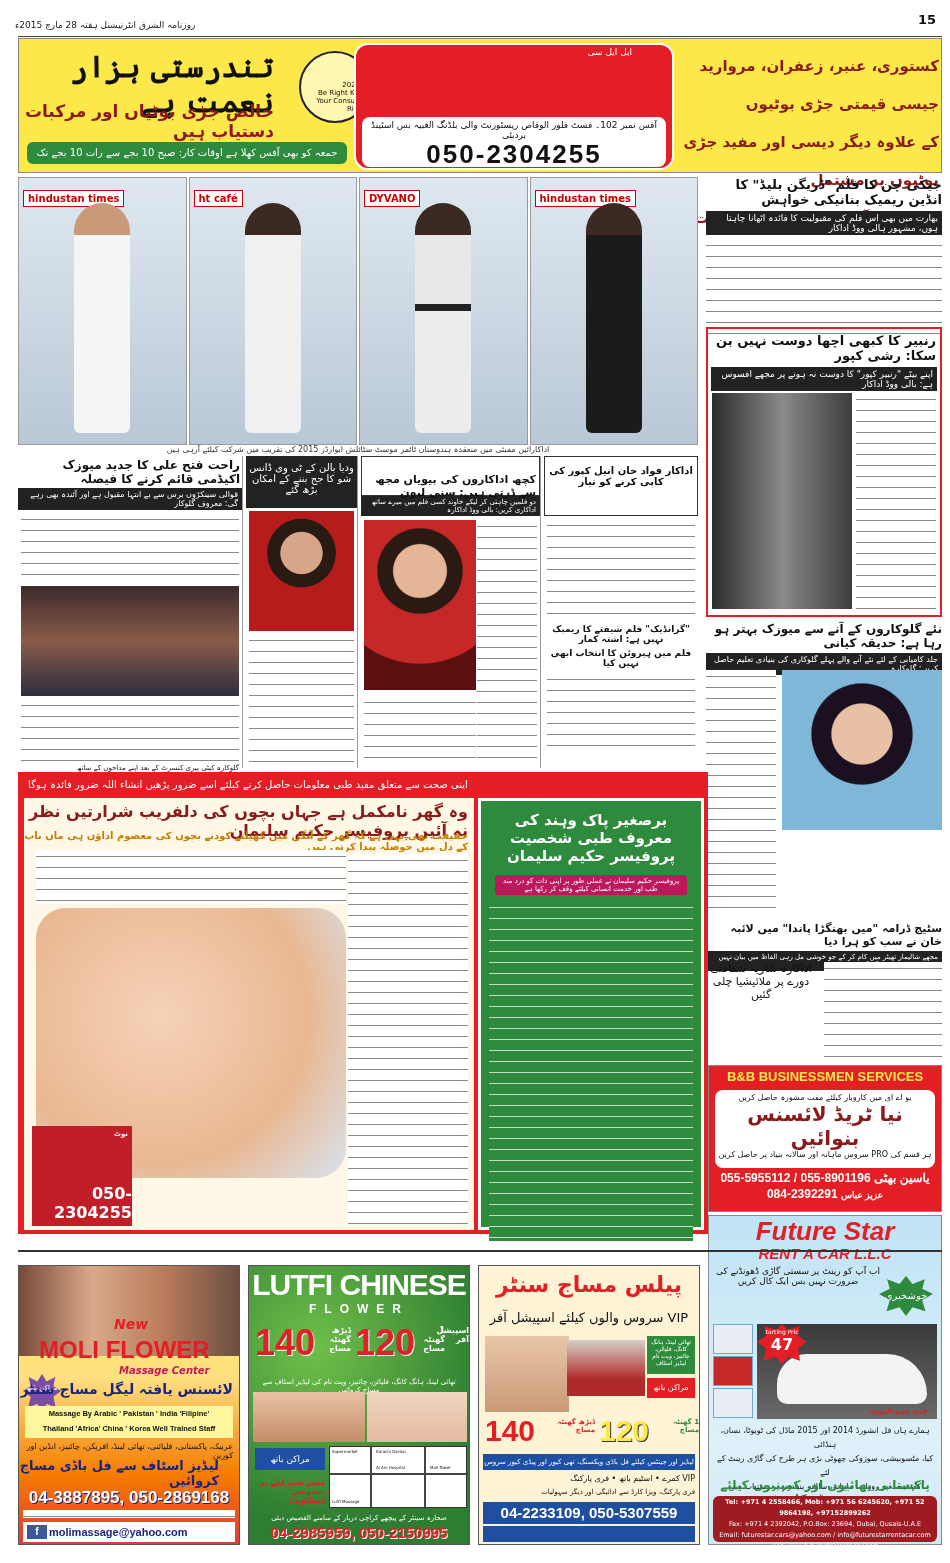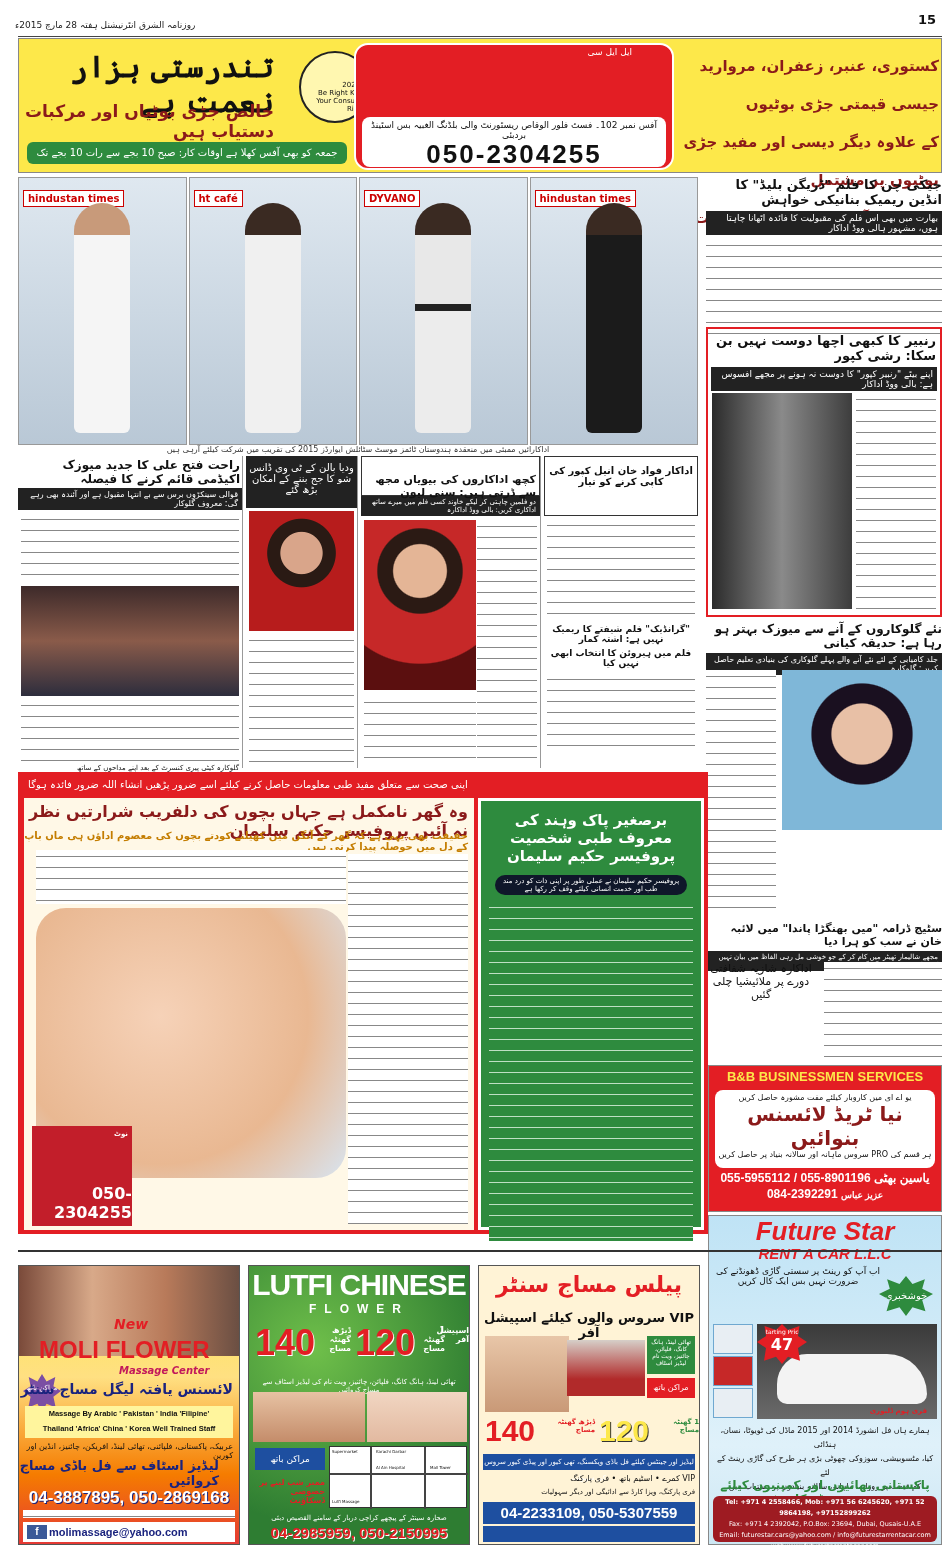--- a/index.html
+++ b/index.html
@@ -42,21 +42,21 @@
 .health{left:18px;top:772px;width:690px;height:462px;background:#e31e24;border:2px solid #e31e24}
 .health .top-line{position:absolute;left:0;right:230px;top:0;height:22px;color:#fff;font-size:10px;text-align:center;line-height:22px}
 .health .inner{position:absolute;left:4px;top:24px;width:450px;height:432px;background:#fff8e7}
 .health .inner .t1{position:absolute;right:6px;top:4px;font-size:16px;font-weight:bold;color:#8b1a1a}
 .health .inner .t2{position:absolute;right:6px;top:32px;font-size:10px;color:#c47d00;font-weight:bold}
 .health .kids{position:absolute;left:12px;top:110px;width:310px;height:270px;border-radius:30px;background:radial-gradient(circle at 40% 40%,#f6d2b8,#e9b892 60%,#d8e4f0)}
 .health .red-note{position:absolute;left:8px;top:328px;width:100px;height:100px;background:#c21e2a;color:#fff;font-size:7px;padding:4px}
 .health .red-note .ph{position:absolute;left:4px;bottom:4px;font-size:16px;font-weight:bold;color:#fff}
 .health .green{position:absolute;left:458px;top:24px;width:226px;height:432px;background:#2e8b3e;border:3px solid #fff}
 .health .green .gt{color:#fff;font-size:15px;font-weight:bold;text-align:center;padding:10px 6px}
-.health .green .pill{margin:0 14px;background:#0f172a;color:#fff;border-radius:10px;font-size:7px;text-align:center;padding:2px}
+.health .green .pill{margin:0 14px;background:#be185d;color:#fff;border-radius:3px;font-size:7px;text-align:center;padding:2px}
 .health .green .gb{margin:6px 8px;height:340px}
 
 .bb{left:708px;top:1065px;width:234px;height:147px;background:#e31e24;border:1px solid #888}
 .bb .h{font-size:13px;font-weight:bold;color:#fde84a;text-align:center;line-height:22px;font-family:"Liberation Sans",sans-serif}
 .bb .w{margin:2px 6px;background:#fff;border-radius:8px;height:78px;text-align:center}
 .bb .w .s{font-size:8px;padding-top:3px}
 .bb .w .b{font-size:20px;font-weight:bold;color:#8b1a1a}
 .bb .w .s2{font-size:8px}
 .bb .ph{color:#fff;font-size:12px;font-weight:bold;text-align:center;font-family:"Liberation Sans",sans-serif;line-height:16px}
 .fs{left:708px;top:1215px;width:234px;height:330px;background:linear-gradient(#bfe3f5,#dff1fa 70%,#cde7f3);border:1px solid #888}
@@ -96,21 +96,21 @@
 .lutfi .line{position:absolute;left:4px;right:4px;top:112px;font-size:7px;color:#fff;text-align:center}
 .lutfi .img{position:absolute;top:126px;height:50px;background:linear-gradient(#e7c2a3,#c48c6a)}
 .lutfi .hb{position:absolute;left:6px;top:182px;width:70px;height:22px;background:#1e4fa0;color:#fff;font-size:9px;text-align:center;line-height:22px}
 .lutfi .map{position:absolute;left:80px;top:180px;width:138px;height:62px;background:#fff;border:1px solid #333}
 .lutfi .map i{position:absolute;background:#444}
 .lutfi .disc{position:absolute;left:4px;top:210px;font-size:8px;color:#e31e24;font-weight:bold}
 .lutfi .addr{position:absolute;left:4px;right:4px;top:248px;font-size:7px;color:#fff;text-align:center}
 .lutfi .phone{position:absolute;left:4px;right:4px;top:258px;font-size:15px;font-weight:bold;color:#e31e24;text-align:center;font-family:"Liberation Sans",sans-serif;text-shadow:1px 1px 0 #fff}
 .palace{left:478px;top:1265px;width:222px;height:280px;background:#fff3d6;border:1px solid #555}
 .palace .t{position:absolute;left:0;right:0;top:6px;font-size:22px;font-weight:bold;color:#e31e24;text-align:center}
-.palace .t2{position:absolute;left:0;right:0;top:44px;font-size:13px;font-weight:bold;text-align:center}
+.palace .t2{position:absolute;left:0;right:0;top:44px;font-size:13px;font-weight:normal;text-align:center}
 .palace .img1{position:absolute;left:6px;top:70px;width:84px;height:76px;background:linear-gradient(#e8c6a8,#c99977)}
 .palace .img2{position:absolute;left:88px;top:74px;width:78px;height:56px;background:linear-gradient(#d6cfc8,#b12a2a 70%)}
 .palace .g{position:absolute;right:4px;top:70px;width:48px;height:38px;background:#2e8b3e;color:#fff;font-size:6px;text-align:center;padding-top:2px}
 .palace .r{position:absolute;right:4px;top:112px;width:48px;height:20px;background:#e31e24;color:#fff;font-size:8px;text-align:center;line-height:20px}
 .palace .p1{position:absolute;left:6px;top:148px;font-size:30px;font-weight:bold;color:#e31e24;font-family:"Liberation Sans",sans-serif}
 .palace .p2{position:absolute;left:120px;top:148px;font-size:30px;font-weight:bold;color:#fde84a;font-family:"Liberation Sans",sans-serif;text-shadow:1px 1px 0 #333}
 .palace .blue1{position:absolute;left:4px;right:4px;top:188px;height:16px;background:#1e4fa0;color:#fff;font-size:7px;text-align:center;line-height:16px}
 .palace .fac{position:absolute;left:4px;right:4px;top:208px;font-size:8px;text-align:right}
 .palace .fac2{position:absolute;left:4px;right:4px;top:222px;font-size:7px;text-align:right}
 .palace .phone{position:absolute;left:4px;right:4px;top:236px;height:22px;background:#1e4fa0;color:#fff;font-size:15px;font-weight:bold;text-align:center;line-height:22px;font-family:"Liberation Sans",sans-serif}

